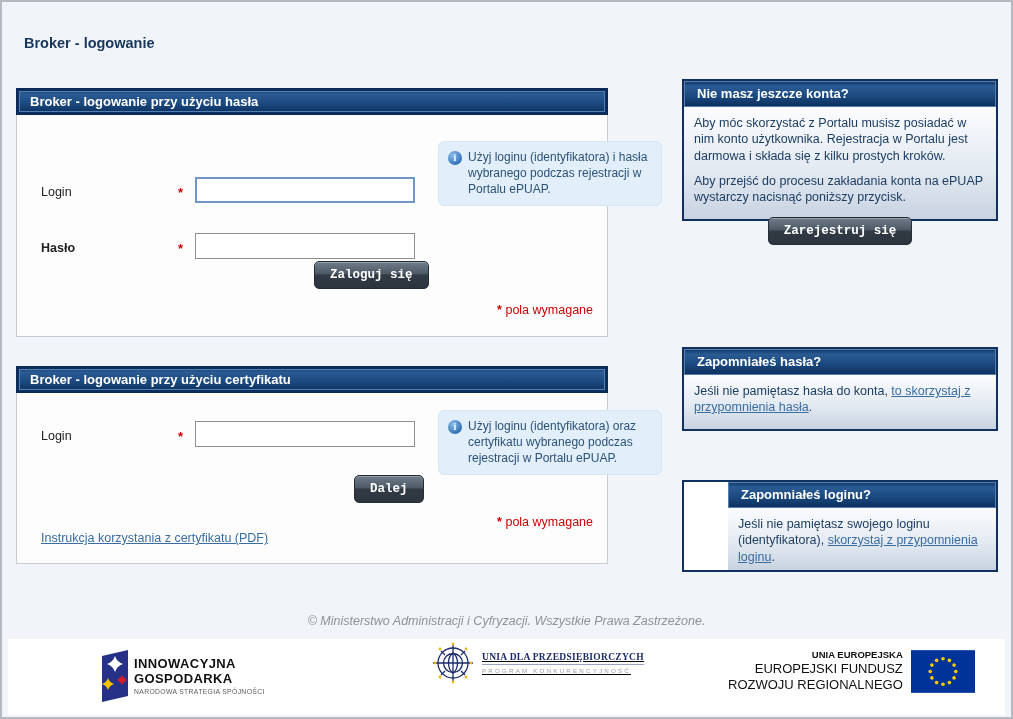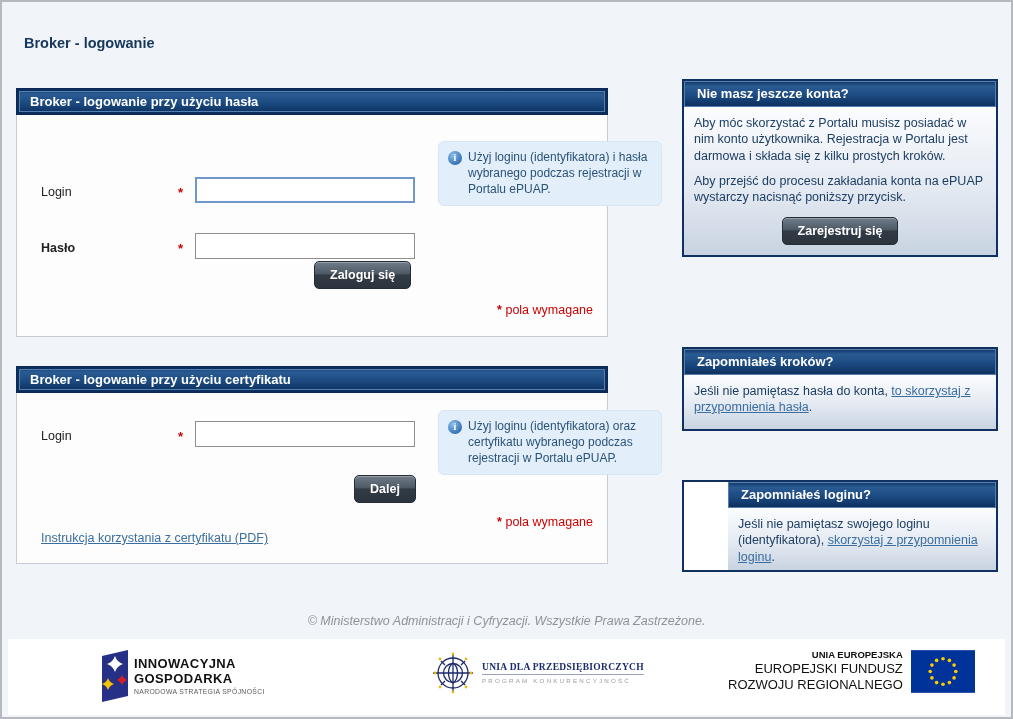--- a/index.html
+++ b/index.html
@@ -30,21 +30,21 @@
              border-radius:6px; padding:8px 8px 8px 29px; font-size:12px; color:#2b5378; line-height:1.32; }
   .info-ic { position:absolute; left:9px; top:9px; width:14px; height:14px; border-radius:50%;
              background:radial-gradient(circle at 35% 30%, #8cbdea, #2f6fb4 75%);
              color:#fff; font-size:10px; font-weight:bold; text-align:center; line-height:14px;
              font-family:"Liberation Serif", serif; }
 
   .btn { position:absolute; display:inline-block; border:1px solid #242c35; border-radius:5px;
          background:linear-gradient(to bottom,#707c89 0%,#4e5966 45%,#323b45 50%,#2c353e 100%);
          box-shadow: inset 0 1px 0 rgba(255,255,255,.28);
          color:#fff; font-weight:bold; font-size:12.5px; padding:6px 15px; cursor:pointer;
-         font-family:Liberation Sans, sans-serif; }
+         font-family:Liberation Mono, monospace; }
   .req-note { position:absolute; right:14px; color:#cc0000; font-size:12.5px; }
   .req-note b { font-weight:bold; }
 
   a.lnk { color:#3a6da0; text-decoration:underline; cursor:pointer; }
 
   
   .sidebox { position:absolute; left:680px; width:316px; border:2px solid #10305f; background:#fff; }
   .sidebox .bar { border:none; box-shadow: inset 0 0 0 1px #567fae; height:26px; line-height:26px; }
   .side-body { background:linear-gradient(to bottom,#fbfcfe 0%,#e4eaf2 55%,#c8d3e1 100%);
                padding:8px 10px 10px 10px; font-size:12.5px; color:#1c3e63; line-height:1.3; }
@@ -112,29 +112,29 @@
       <button class="btn" style="left:337px; top:82px;">Dalej</button>
 
       <span class="req-note" style="top:122px;"><b>*</b> <span>pola wymagane</span></span>
 
       <a class="lnk" style="position:absolute; left:24px; top:138px; font-size:12.5px;">Instrukcja korzystania z certyfikatu (PDF)</a>
     </div>
   </div>
 
   <div class="sidebox" style="top:77px;">
     <div class="bar">Nie masz jeszcze konta?</div>
-    <div class="side-body" style="height:148px;">
+    <div class="side-body" style="height:112px;">
       <p>Aby móc skorzystać z Portalu musisz posiadać w nim konto użytkownika. Rejestracja w Portalu jest darmowa i składa się z kilku prostych kroków.</p>
       <p>Aby przejść do procesu zakładania konta na ePUAP wystarczy nacisnąć poniższy przycisk.</p>
       <button class="btn center-btn">Zarejestruj się</button>
     </div>
   </div>
 
   <div class="sidebox" style="top:345px;">
-    <div class="bar">Zapomniałeś kroków?</div>
+    <div class="bar">Zapomniałeś hasła?</div>
     <div class="side-body" style="height:54px;">
       <span>Jeśli nie pamiętasz hasła do konta, </span><a class="lnk">to skorzystaj z przypomnienia hasła</a><span>.</span>
     </div>
   </div>
 
   <div class="sidebox" style="top:478px;padding-left:44px;">
     <div class="bar">Zapomniałeś loginu?</div>
     <div class="side-body" style="height:62px;">
       <span>Jeśli nie pamiętasz swojego loginu (identyfikatora), </span><a class="lnk">skorzystaj z przypomnienia loginu</a><span>.</span>
     </div>
@@ -151,21 +151,21 @@
         <path d="M12,29 Q13.5,33.5 18,35 Q13.5,36.5 12,41 Q10.5,36.5 6,35 Q10.5,33.5 12,29 Z" fill="#f5c400"></path>
         <path d="M26,26 Q27.5,29.5 31,31 Q27.5,32.5 26,36 Q24.5,32.5 21,31 Q24.5,29.5 26,26 Z" fill="#d21f26"></path>
       </svg>
       <div class="ig-text">
         <div class="ig-l1">INNOWACYJNA</div>
         <div class="ig-l1">GOSPODARKA</div>
         <div class="ig-l3">NARODOWA STRATEGIA SPÓJNOŚCI</div>
       </div>
     </div>
 
-    <div class="logo" style="left:422px; top:10px;">
+    <div class="logo" style="left:422px; top:0;text-decoration:underline;">
       <svg width="46" height="48" viewBox="0 0 46 48">
         <g stroke="#1b2a6b" fill="none" stroke-width="1.3">
           <circle cx="23" cy="24" r="15"></circle>
           <circle cx="23" cy="24" r="9.5"></circle>
           <line x1="23" y1="4" x2="23" y2="44"></line>
           <line x1="3" y1="24" x2="43" y2="24"></line>
           <line x1="11" y1="12" x2="15" y2="16"></line>
           <line x1="35" y1="12" x2="31" y2="16"></line>
           <line x1="11" y1="36" x2="15" y2="32"></line>
           <line x1="35" y1="36" x2="31" y2="32"></line>

